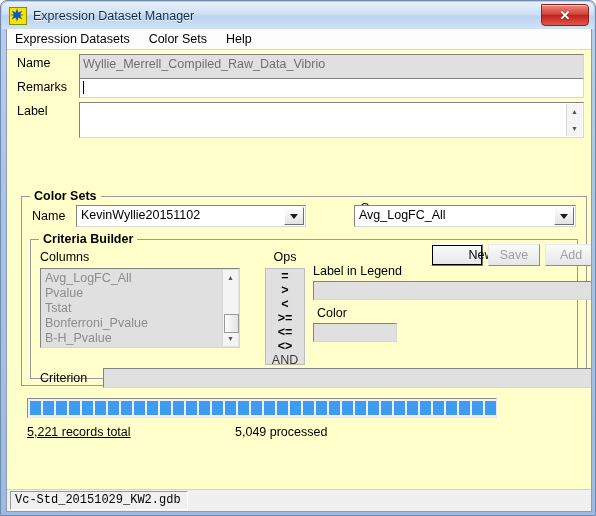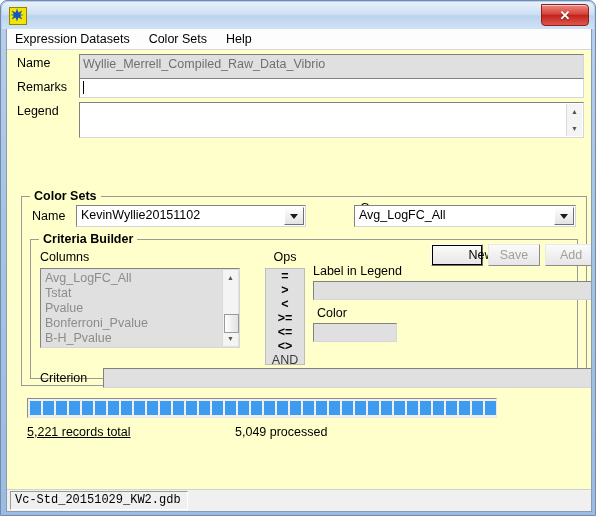--- a/index.html
+++ b/index.html
@@ -336,40 +336,41 @@
 <body>
 
 <div class="window">
 
   <div class="titlebar">
     <div class="app-icon">
       <svg width="14" height="14" viewBox="0 0 14 14">
         <polygon points="7,0.5 8.4,4.6 12.4,2.4 10.2,6.3 13.8,7 10.2,7.8 12.4,11.6 8.4,9.4 7,13.5 5.6,9.4 1.6,11.6 3.8,7.8 0.2,7 3.8,6.3 1.6,2.4 5.6,4.6" fill="#1555c0"></polygon>
       </svg>
     </div>
+    <div class="title-text">Expression Dataset Manager</div>
     <div class="close-btn">✕</div>
   </div>
 
   <div class="client">
 
     <div class="menubar">
       <div class="menu-item">Expression Datasets</div>
       <div class="menu-item">Color Sets</div>
       <div class="menu-item">Help</div>
     </div>
 
     <div class="panel">
 
       <div class="lbl" id="name-row">Name</div>
       <div class="field disabled" id="name-field">Wyllie_Merrell_Compiled_Raw_Data_Vibrio</div>
 
       <div class="lbl" id="remarks-row">Remarks</div>
       <div class="field" id="remarks-field"><span class="caret"></span></div>
 
-      <div class="lbl" id="notes-row">Legend</div>
+      <div class="lbl" id="notes-row">Label</div>
       <div class="field" id="notes-field">
         <div class="vscroll">
           <div class="arrow up">▲</div>
           <div class="arrow dn">▼</div>
         </div>
       </div>
 
       <div class="group" id="colorsets-group">
         <div class="group-title">Color Sets</div>
 
@@ -392,22 +393,22 @@
             </div>
         </div>
 
         <div class="group" id="criteria-group">
           <div class="group-title">Criteria Builder</div>
 
           <div class="lbl" style="position:absolute;left:9px;top:10px;">Columns</div>
           <div class="listbox" style="left:9px;top:28px;width:200px;height:80px;">
             <div style="position:absolute;left:0;top:2px;right:16px;">
               <div class="row">Avg_LogFC_All</div>
+              <div class="row">Pvalue</div>
               <div class="row">Tstat</div>
-              <div class="row">Pvalue</div>
               <div class="row">Bonferroni_Pvalue</div>
               <div class="row">B-H_Pvalue</div>
             </div>
             <div class="vscroll">
               <div class="arrow up">▲</div>
               <div class="arrow dn">▼</div>
               <div class="thumb" style="top:44px;height:17px;"></div>
             </div>
           </div>
 

